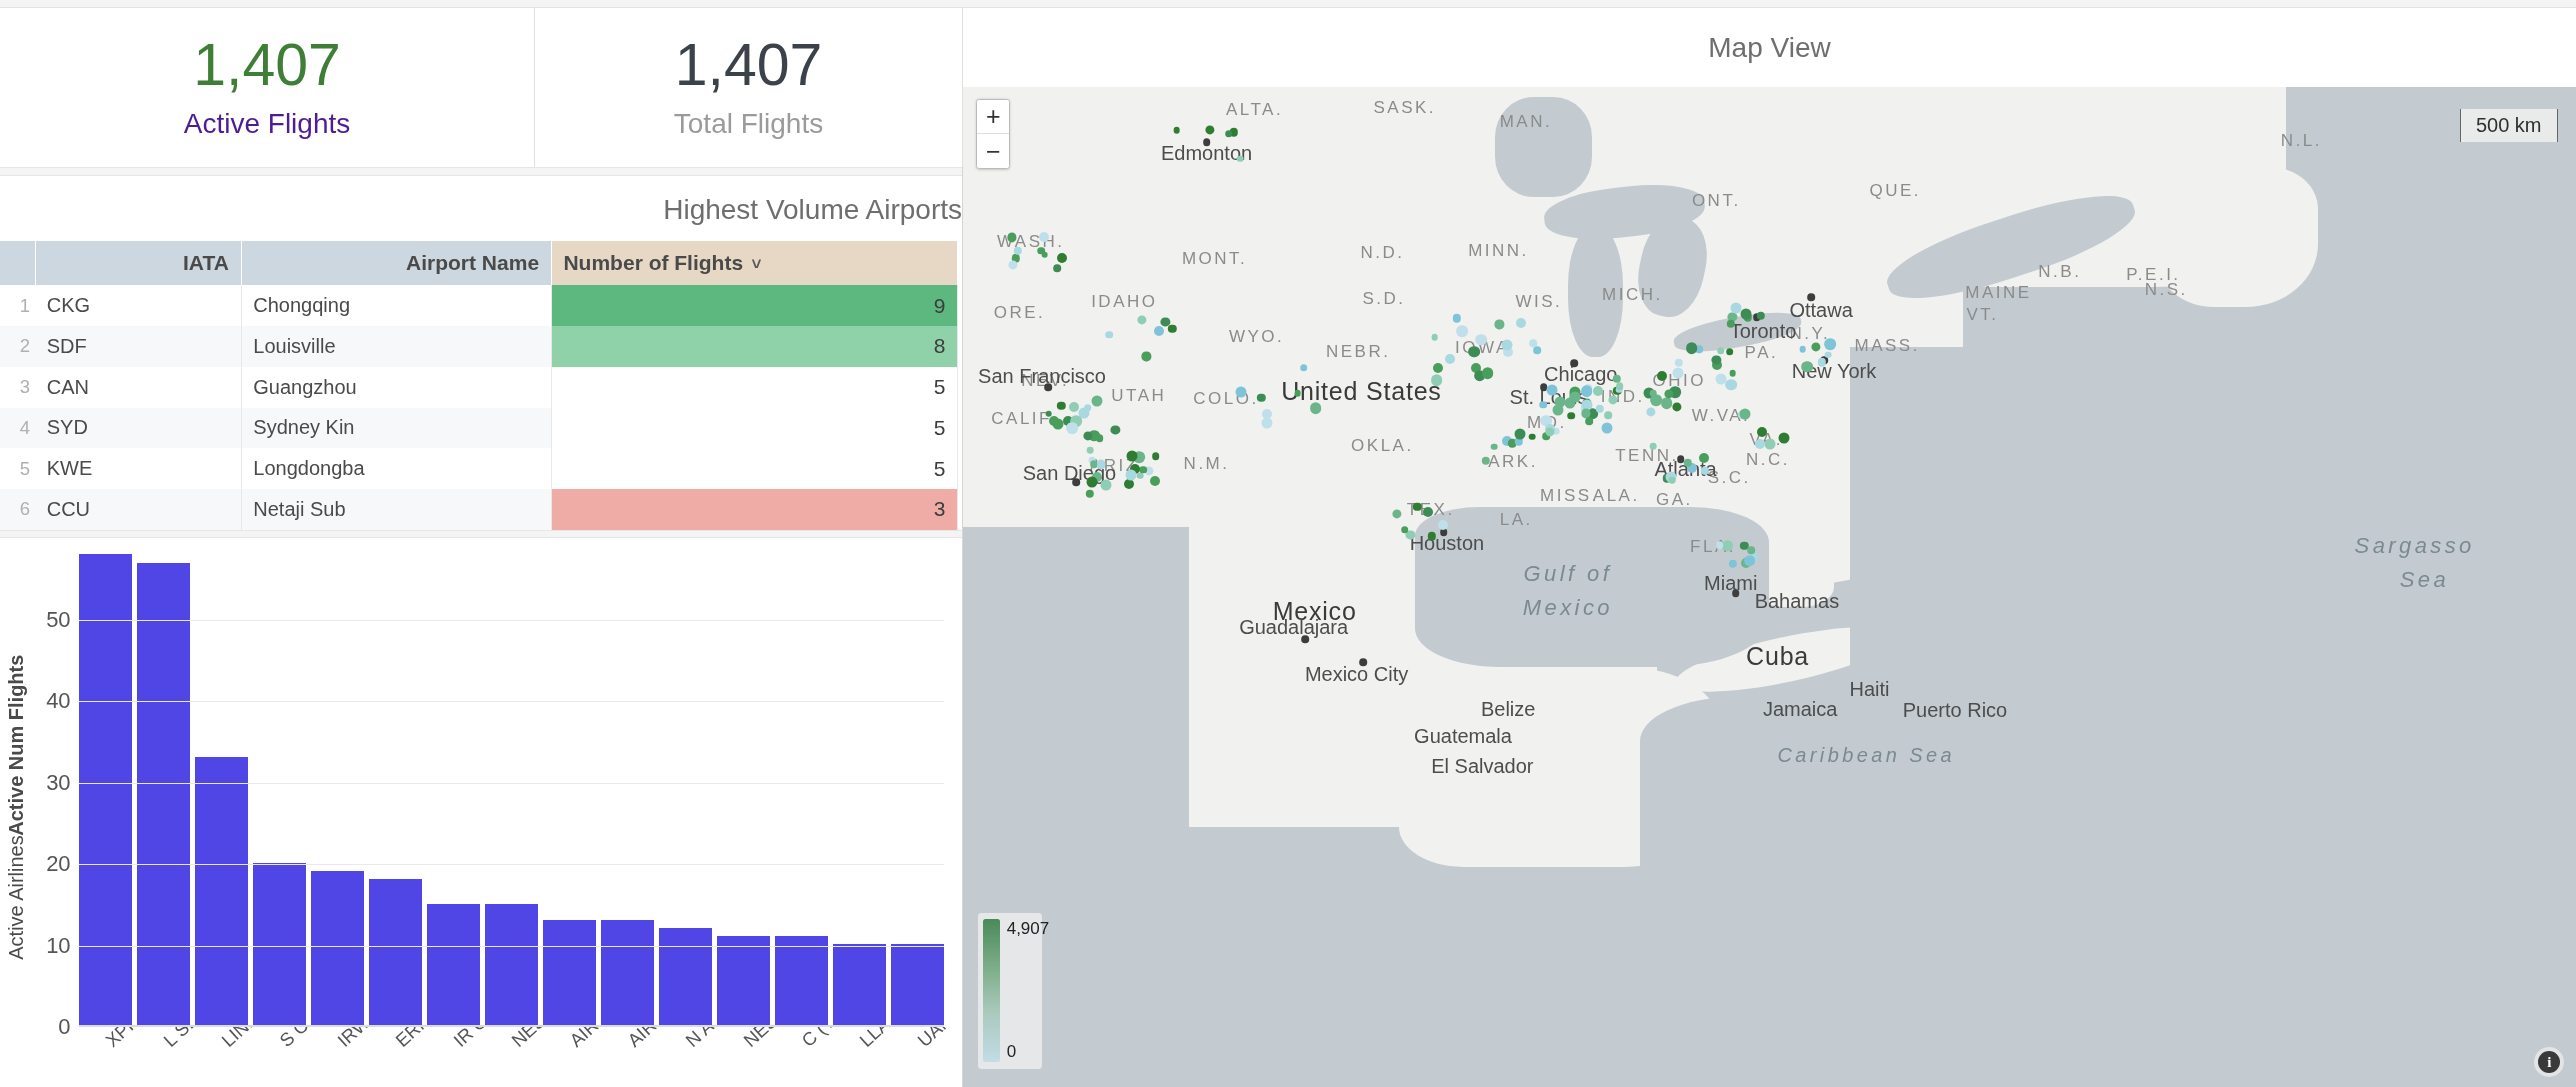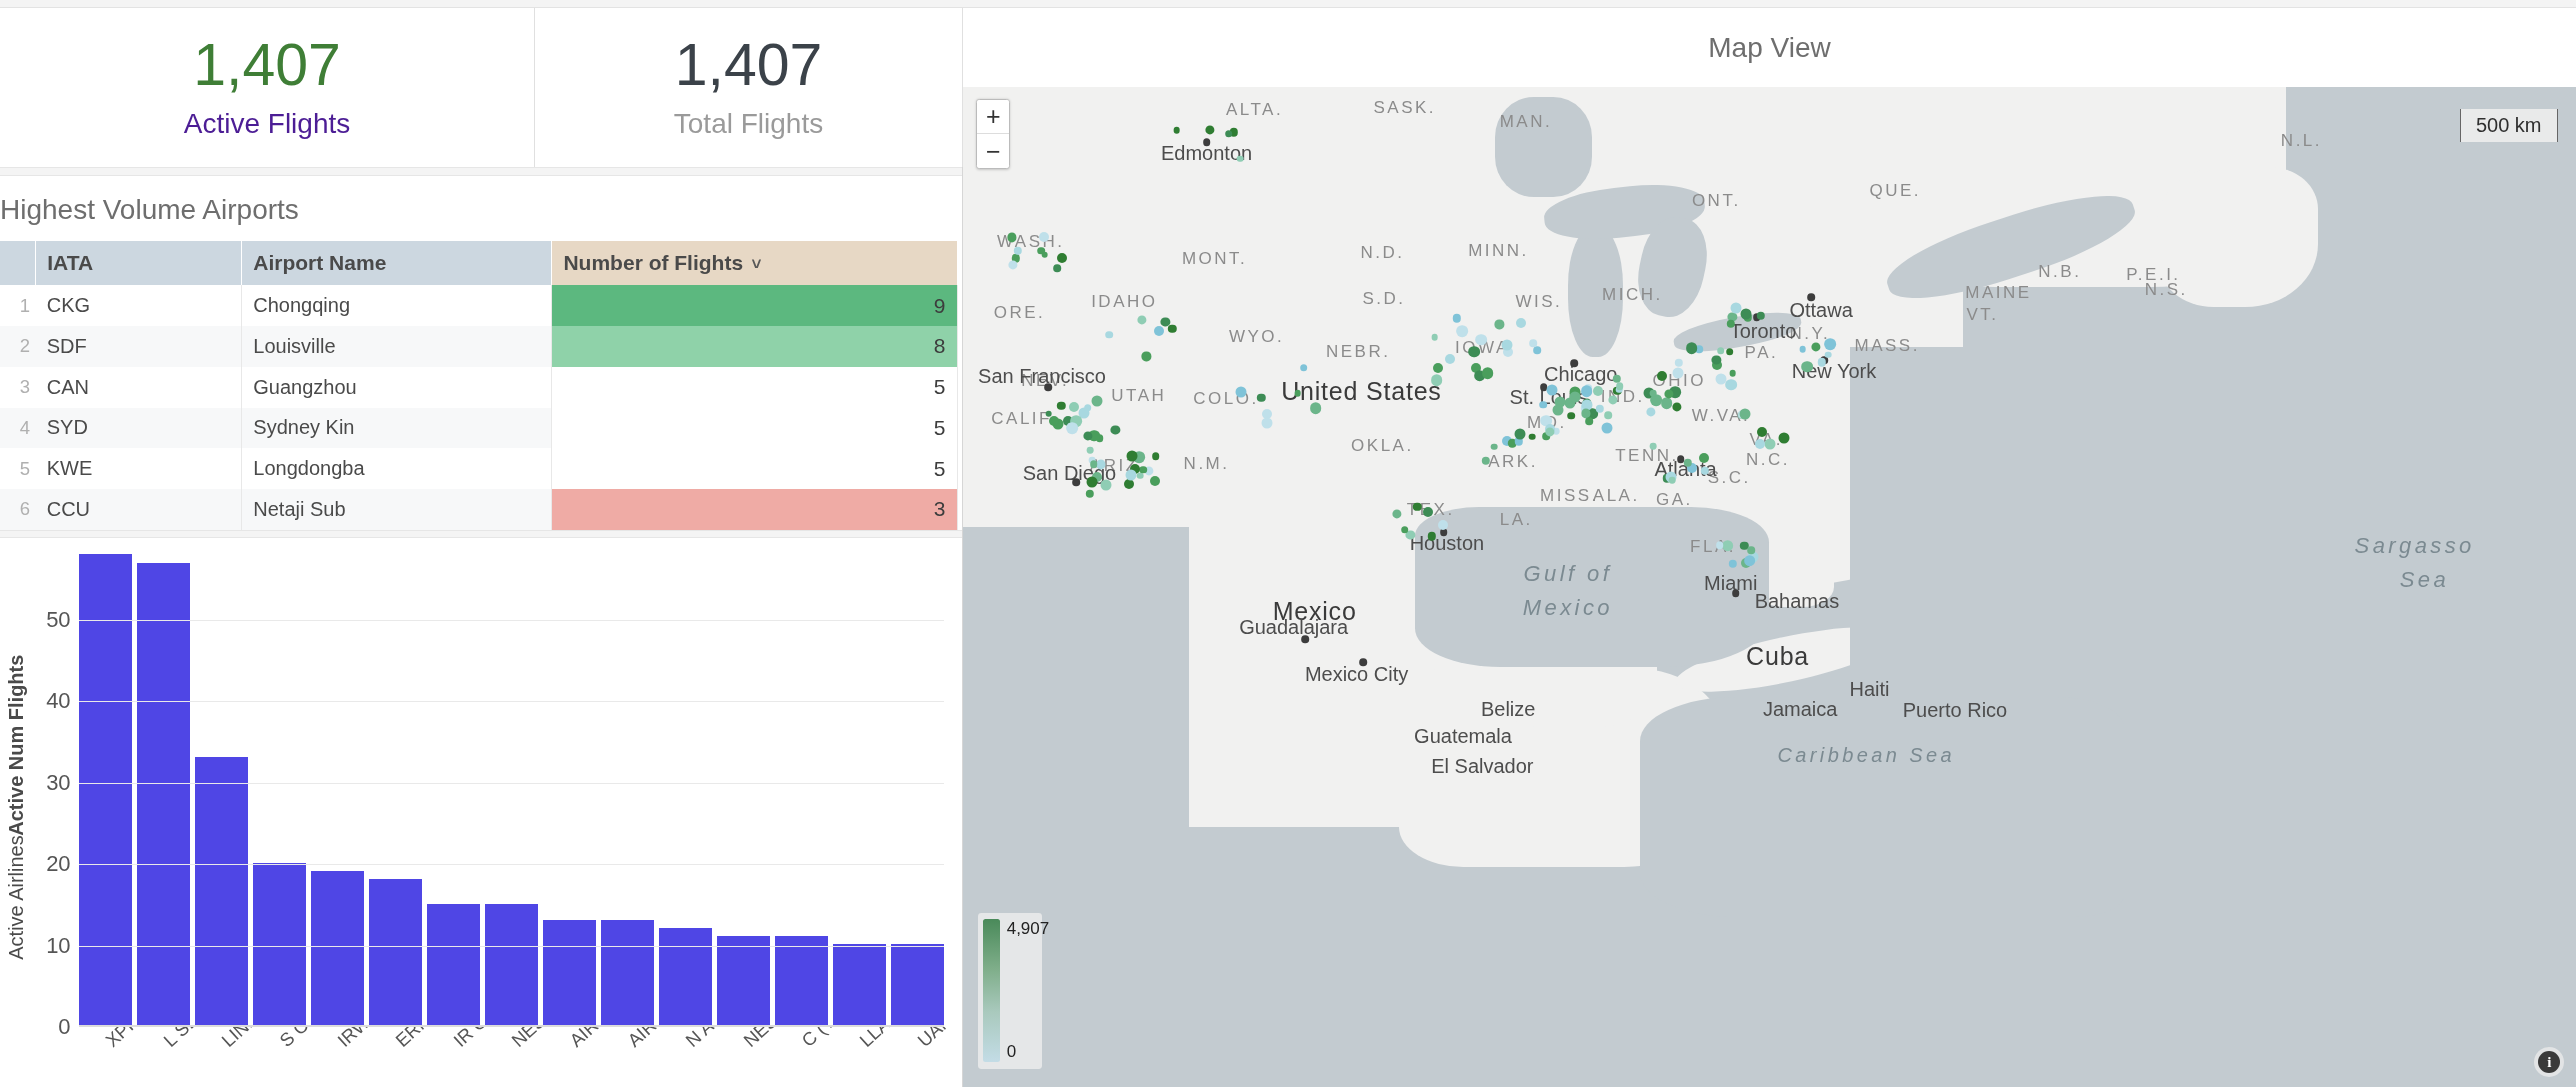--- a/index.html
+++ b/index.html
@@ -29,26 +29,26 @@
   .kpi-card.first { width: 535px; flex: 0 0 535px; border-right: 0.8px solid #e0e0e0; }
   .kpi-card.second { width: 428px; flex: 0 0 428px; border-right: 0.8px solid #e0e0e0; }
   .kpi-value { font-size: 59px; font-weight: 300; line-height: 1.0; letter-spacing: 0px; }
   .kpi-label { font-size: 28px; font-weight: 300; margin-top: 13.4px; }
   .kpi-tail { flex: 1 1 auto; background: #fff; }
 
   .divider-strip { height: 8.4px; flex: 0 0 8.4px; background: #f4f4f4; border-top: 0.8px solid #e6e6e6; border-bottom: 0.8px solid #e6e6e6; }
 
   
   .table-section { flex: 0 0 auto; padding-top: 11.7px; background: #fff; }
-  .section-title { text-align: left; font-size: 28px; font-weight: 300; color: #6e6e6e; padding: 6.7px 0 15px; }
+  .section-title { text-align: right; font-size: 28px; font-weight: 300; color: #6e6e6e; padding: 6.7px 0 15px; }
 
   table.airports { width: 958px; border-collapse: collapse; table-layout: fixed; font-size: 20px; }
   table.airports th {
     background: #ccd7e0; color: #4a4a4a; font-weight: bold; font-size: 21px;
-    text-align: left; padding: 10px 11.7px; border-right: 0.8px solid #ffffff; height: 42px;
+    text-align: right; padding: 10px 11.7px; border-right: 0.8px solid #ffffff; height: 42px;
   }
   table.airports th.numcol { background: #e7d8c5; text-align: left; }
   table.airports th.idxcol { width: 35px; padding: 0; }
   table.airports td { padding: 8.4px 11.7px; height: 36px; color: #4a4a4a; border-right: 0.8px solid #e8e8e8; }
   table.airports td.idx { width: 35px; color: #b0b0b0; text-align: right; padding-right: 5px; font-size: 18.5px; border-right: none; }
   table.airports td.num { text-align: right; font-size: 21px; color: #3d3d3d; }
   table.airports tbody tr:nth-child(even) { background: #f7f8f9; }
   table.airports tbody tr:nth-child(odd) { background: #ffffff; }
   .col-iata { width: 206px; }
   .col-name { width: 310px; }

